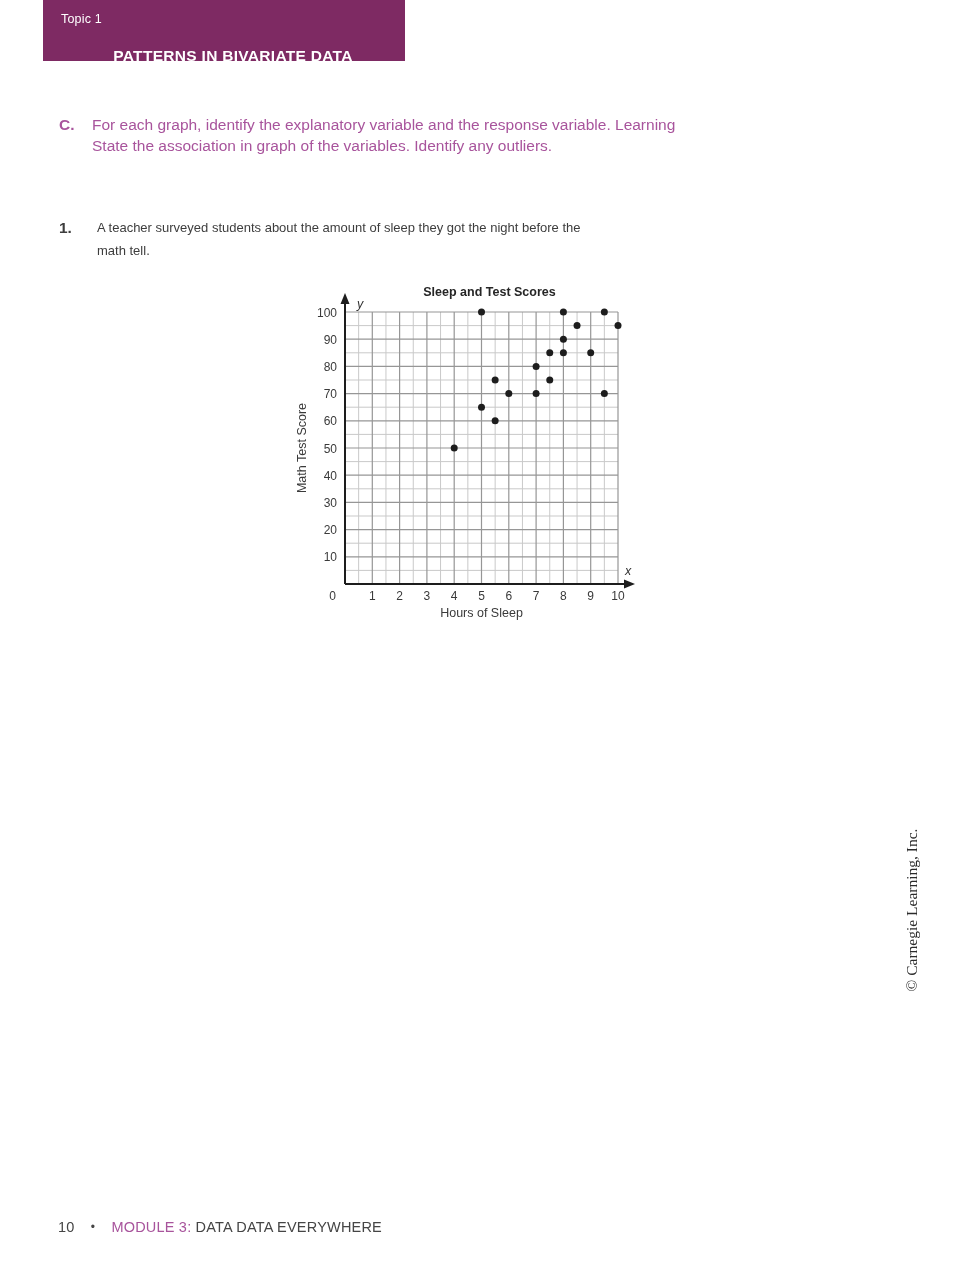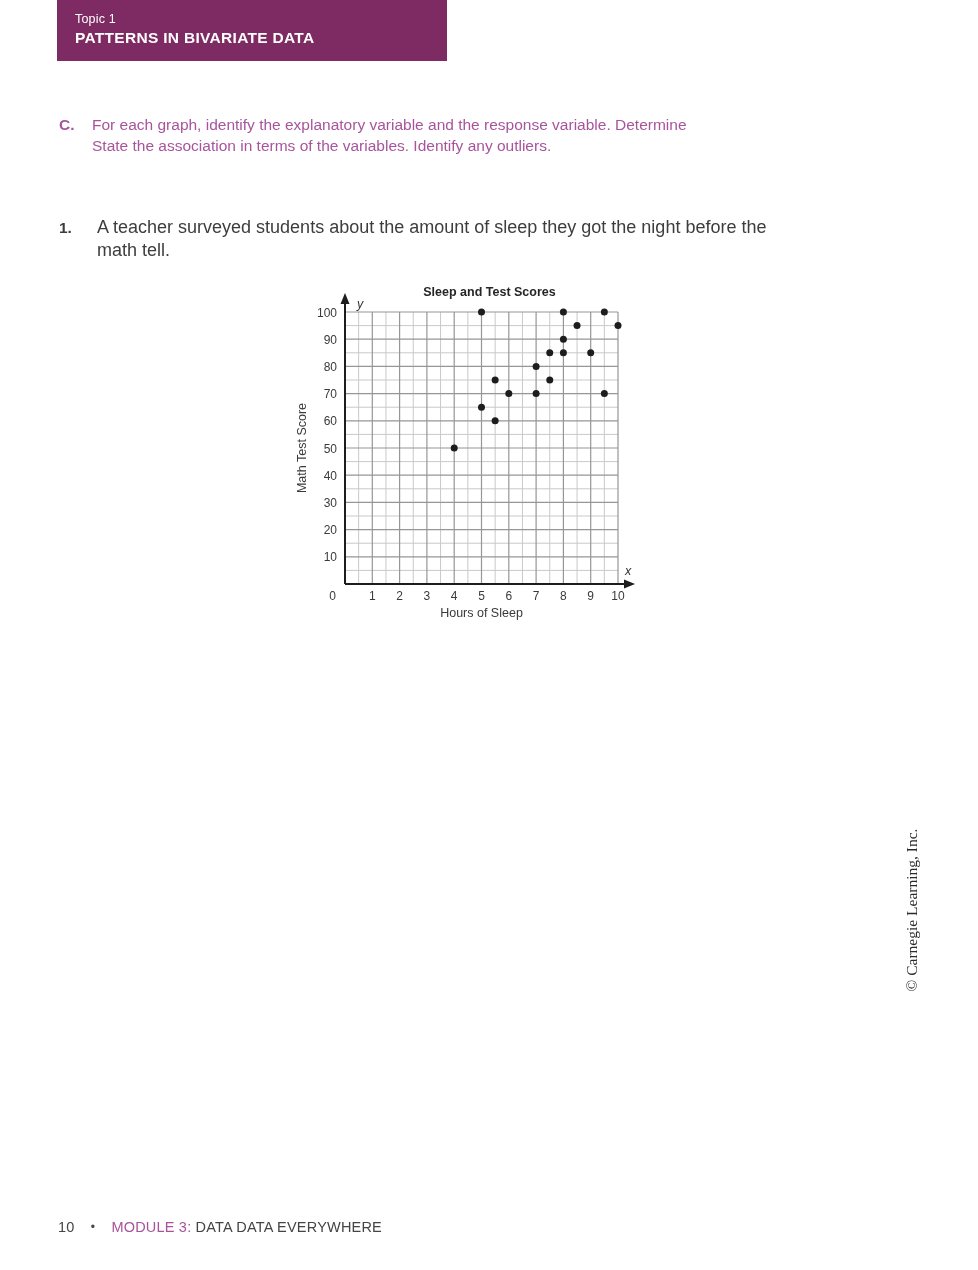--- a/index.html
+++ b/index.html
@@ -1,28 +1,28 @@
 <!DOCTYPE html>
 <html style="--banner-bg: #7e2a63; --accent-text: #a8549c; --body-text: #3d3d3d; --grid-minor: #c9c9c9; --grid-major: #969696; --axis: #1d1d1d; --point: #1d1d1d;"><head>
 <meta charset="utf-8">
 <style>
   html,body{margin:0;padding:0;background:#ffffff;}
   .page{position:relative;width:978px;height:1270px;background:#fff;overflow:hidden;
         font-family:"Liberation Sans",sans-serif;color:#3d3d3d;}
-  .banner{position:absolute;left:57px;top:0;width:390px;height:61px;
+  .banner{position:absolute;left:43px;top:0;width:362px;height:61px;
           background:var(--banner-bg,#7e2a63);color:#fff;box-sizing:border-box;
           padding:12px 0 0 18px;}
   .banner .topic{font-size:12.5px;letter-spacing:.2px;}
-  .banner .btitle{font-size:15.5px;font-weight:700;letter-spacing:.3px;margin-top:3px;}
+  .banner .btitle{font-size:15.5px;font-weight:700;letter-spacing:.3px;margin-top:21px;text-align:center;}
   .instruction{position:absolute;left:59px;top:114px;display:flex;color:var(--accent-text,#a8549c);}
   .instruction .ilabel{flex:0 0 33px;font-weight:700;font-size:15.5px;line-height:21px;}
   .instruction .line{font-size:15.5px;line-height:21px;white-space:nowrap;}
   .problem{position:absolute;left:59px;top:216px;display:flex;color:#3d3d3d;}
   .problem .plabel{flex:0 0 38px;font-weight:700;font-size:15.5px;line-height:23px;}
-  .problem .line{font-size:18px;line-height:23px;white-space:nowrap;}
+  .problem .line{font-size:13px;line-height:23px;white-space:nowrap;}
   .chart{position:absolute;left:290px;top:283px;margin:0;}
   .chart svg{display:block;}
   .chart text{font-family:"Liberation Sans",sans-serif;}
   .tick{font-size:12px;fill:#3a3a3a;}
   .ctitle{font-size:12.5px;font-weight:700;fill:#262626;}
   .alabel{font-size:12.5px;fill:#3a3a3a;}
   .sym{font-size:12.5px;font-style:italic;fill:#333;}
   .copyright{position:absolute;left:796px;top:901px;width:232px;text-align:center;
              transform:rotate(-90deg);font-family:"Liberation Serif",serif;
              font-size:15.5px;color:#2b2b2b;}
@@ -37,22 +37,22 @@
 <div class="page">
 
   <header class="banner">
     <div class="topic">Topic 1</div>
     <div class="btitle">PATTERNS IN BIVARIATE DATA</div>
   </header>
 
   <section class="instruction">
     <span class="ilabel">C.</span>
     <div class="itext">
-      <div class="line">For each graph, identify the explanatory variable and the response variable. Determine</div>
-      <div class="line">State the association in terms of the variables. Identify any outliers.</div>
+      <div class="line">For each graph, identify the explanatory variable and the response variable. Learning</div>
+      <div class="line">State the association in graph of the variables. Identify any outliers.</div>
     </div>
   </section>
 
   <section class="problem">
     <span class="plabel">1.</span>
     <div class="ptext">
       <div class="line">A teacher surveyed students about the amount of sleep they got the night before the</div>
       <div class="line">math tell.</div>
     </div>
   </section>

